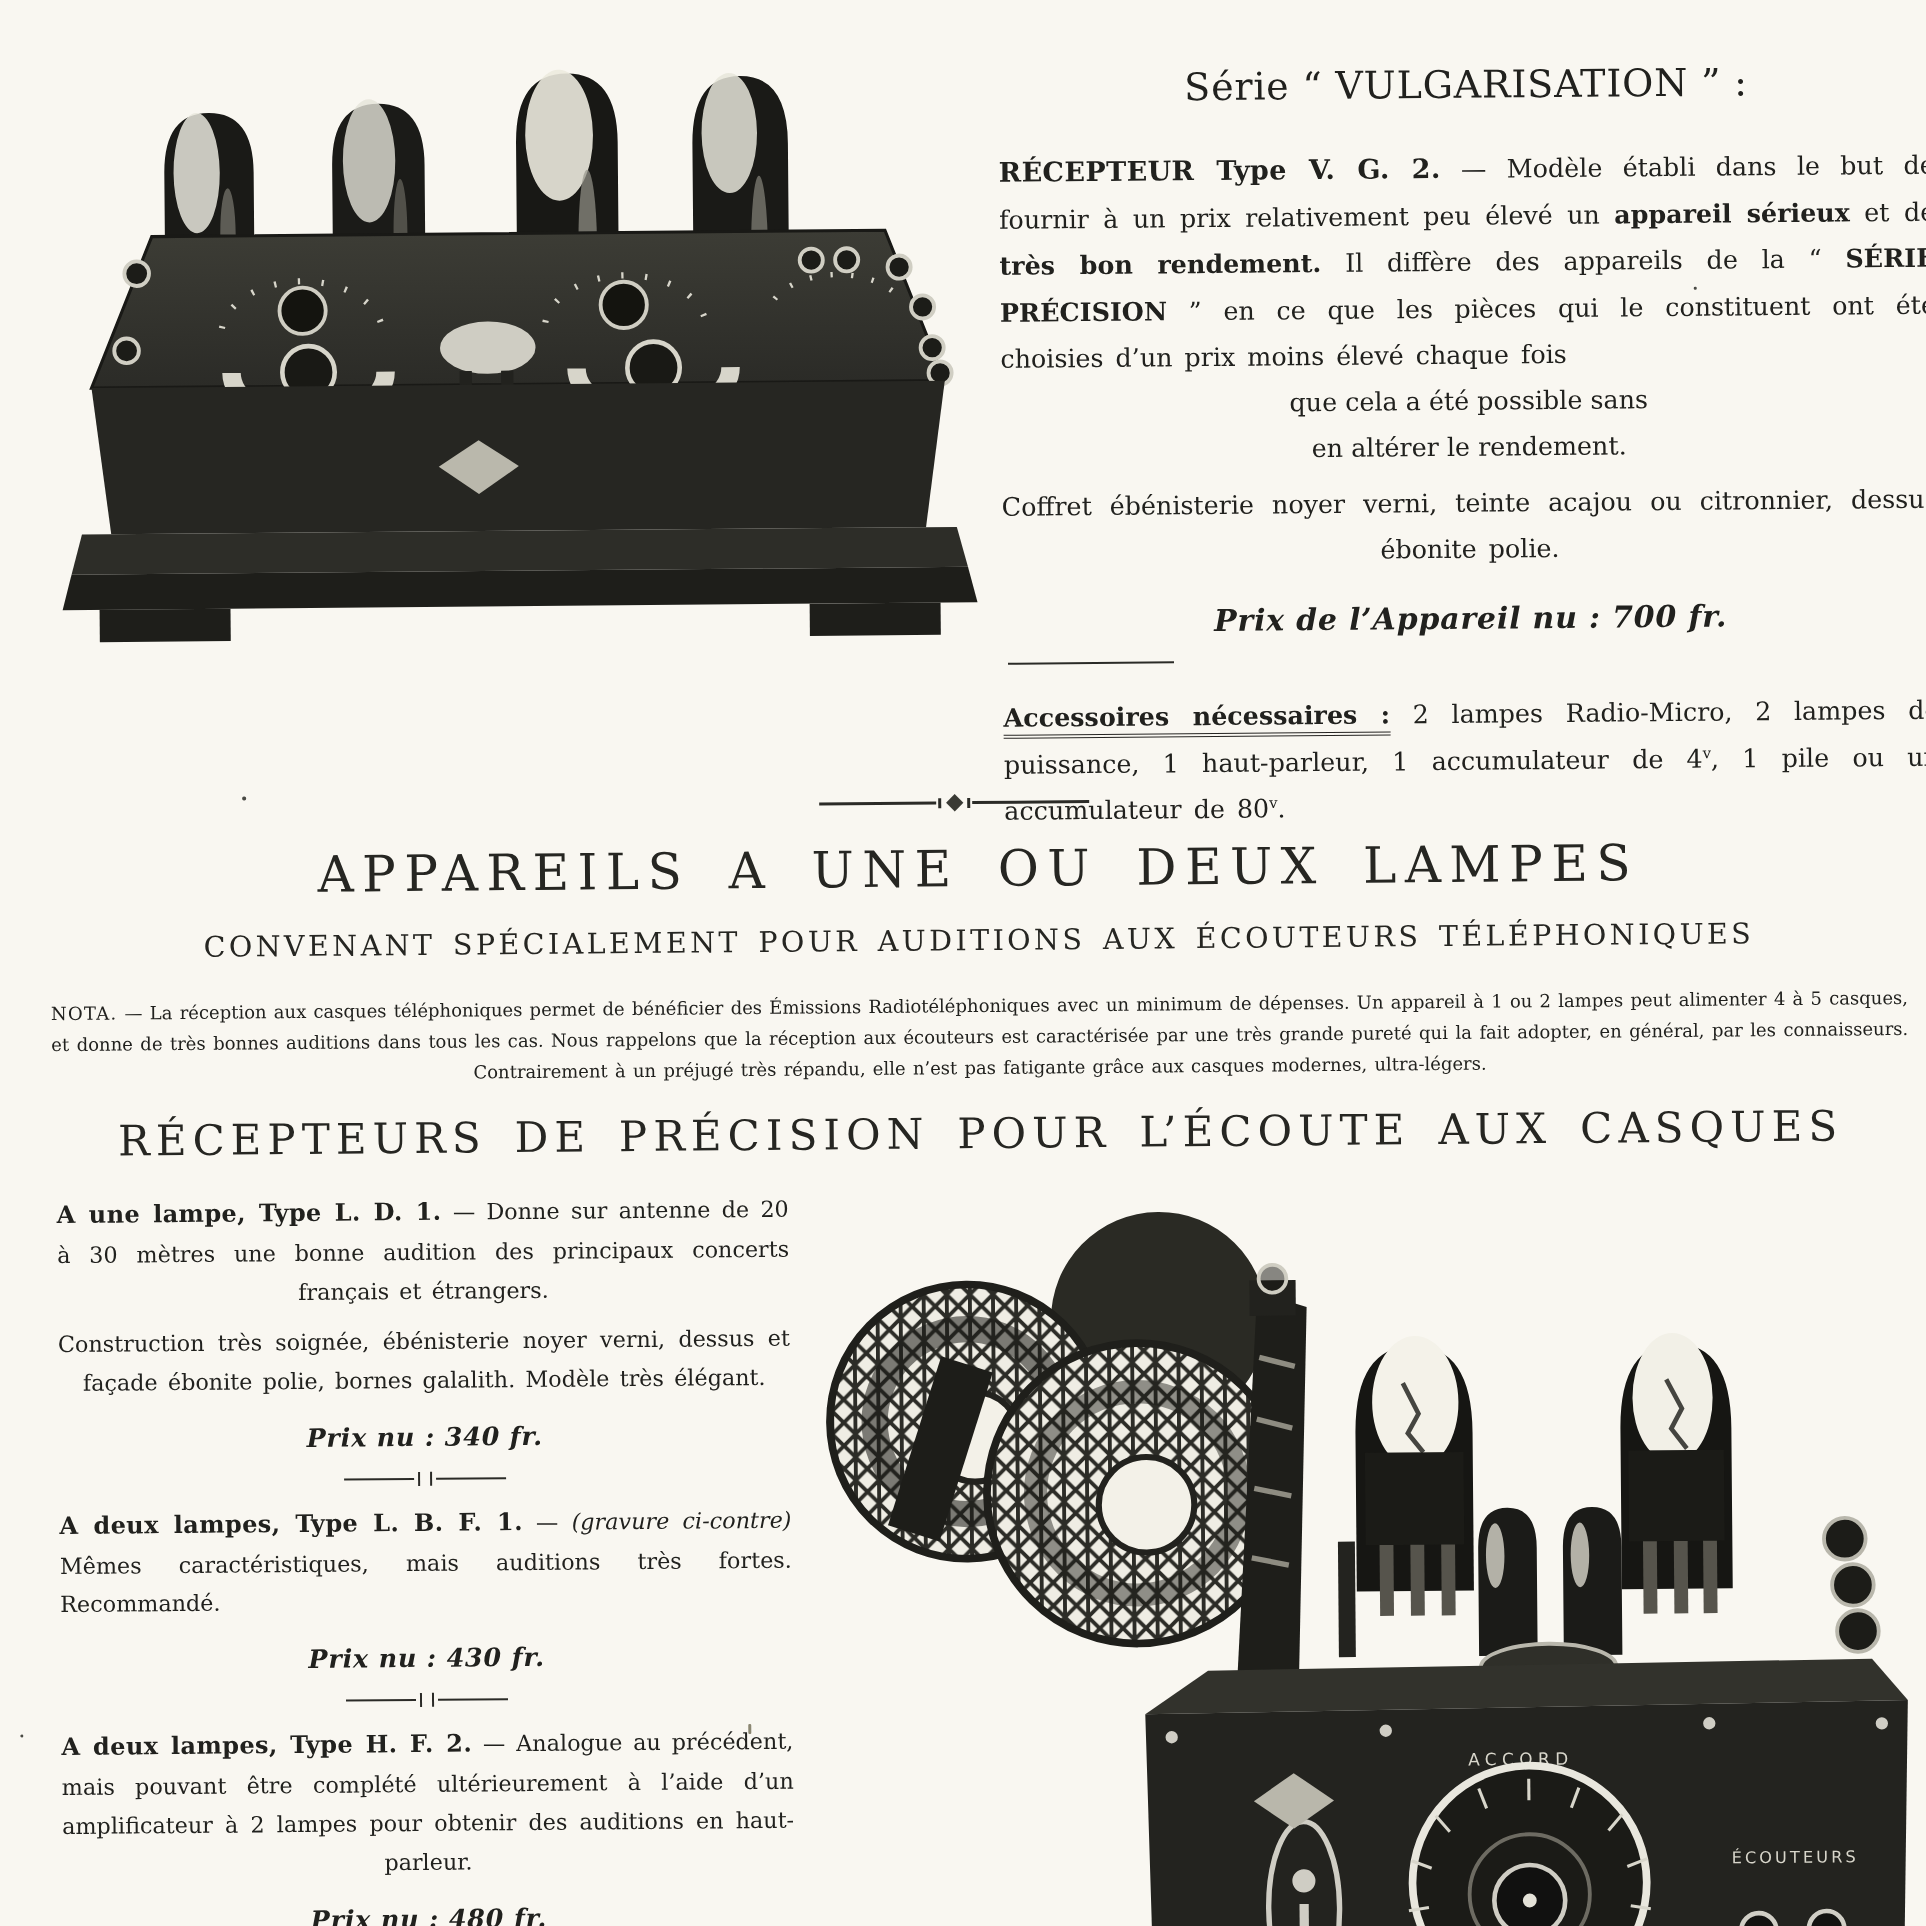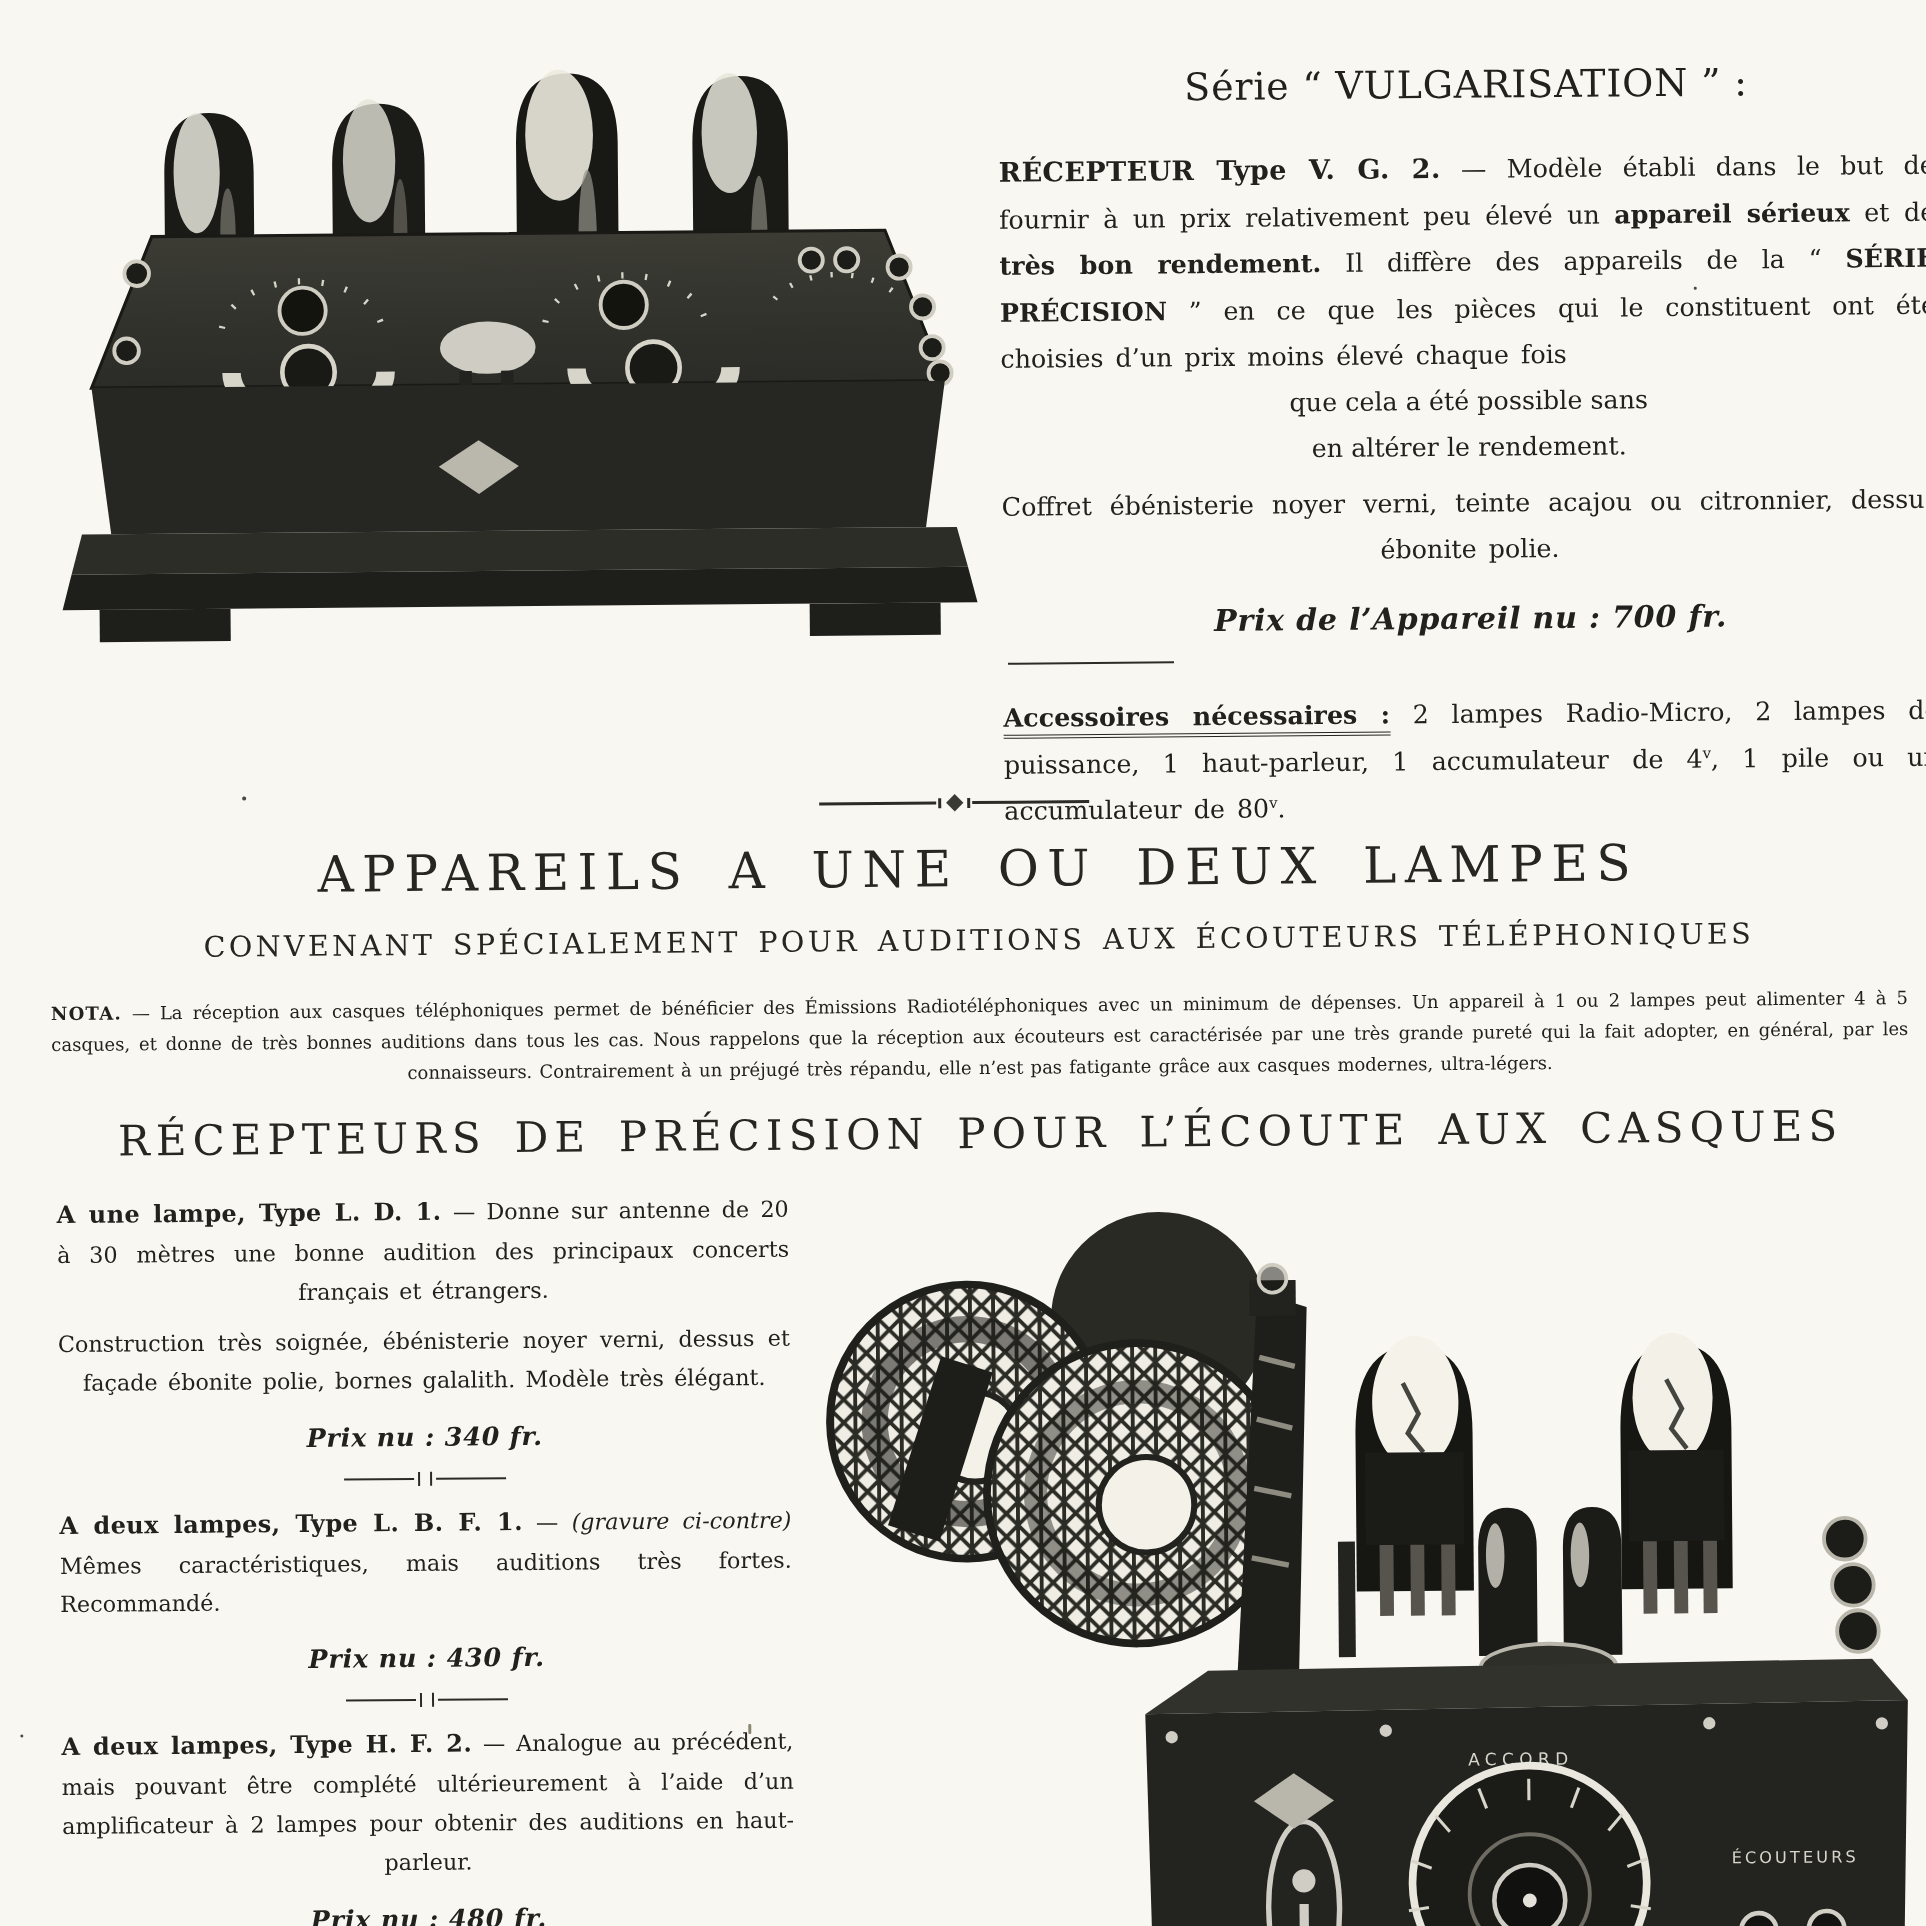--- a/index.html
+++ b/index.html
@@ -28,21 +28,21 @@
   .div-diamond .ln{flex:1;height:2.3px;background:#2b2b27;}
   .div-diamond .dia{width:17px;height:17px;background:#3a3a34;transform:rotate(45deg) scale(.72);margin:0 2.3px;}
   .div-diamond .tick{width:2.7px;height:10px;background:#2b2b27;margin:0 2.3px;}
 
   .h-appareils{left:0;top:840px;width:1965px;text-align:center;font-size:50px;font-weight:400;
     letter-spacing:.17em;word-spacing:.28em;white-space:nowrap;color:#262622;}
   .h-convenant{left:0;top:924px;width:1965px;text-align:center;font-size:28.5px;font-weight:400;
     letter-spacing:.12em;word-spacing:.18em;white-space:nowrap;color:#262622;}
   .nota{left:54px;top:972px;width:1857px;font-size:18px;line-height:1.73;text-align:justify;
     text-align-last:center;word-spacing:1.5px;}
-  .nota .nota-label{font-weight:bold;letter-spacing:1.2px;margin-top:12px;}
+  .nota .nota-label{font-weight:normal;letter-spacing:1.2px;margin-top:12px;}
   .h-recepteurs{left:0;top:1109px;width:1965px;text-align:center;font-size:42px;font-weight:400;
     letter-spacing:.145em;word-spacing:.2em;white-space:nowrap;color:#262622;}
 
   
   .lcol{left:58px;top:1186px;width:732px;}
   .lcol p{font-size:22.3px;line-height:1.74;text-align:justify;margin:0;word-spacing:3.1px;}
   .lcol .last-center{text-align-last:center;}
   .lcol .head{font-weight:bold;font-size:24px;letter-spacing:0.4px;}
   .lcol .gap{margin-top:11.6px!important;}
   .price{font-size:25.4px;font-weight:bold;font-style:italic;text-align:center;margin:22.3px 0 15.4px 0;letter-spacing:0.8px;}

